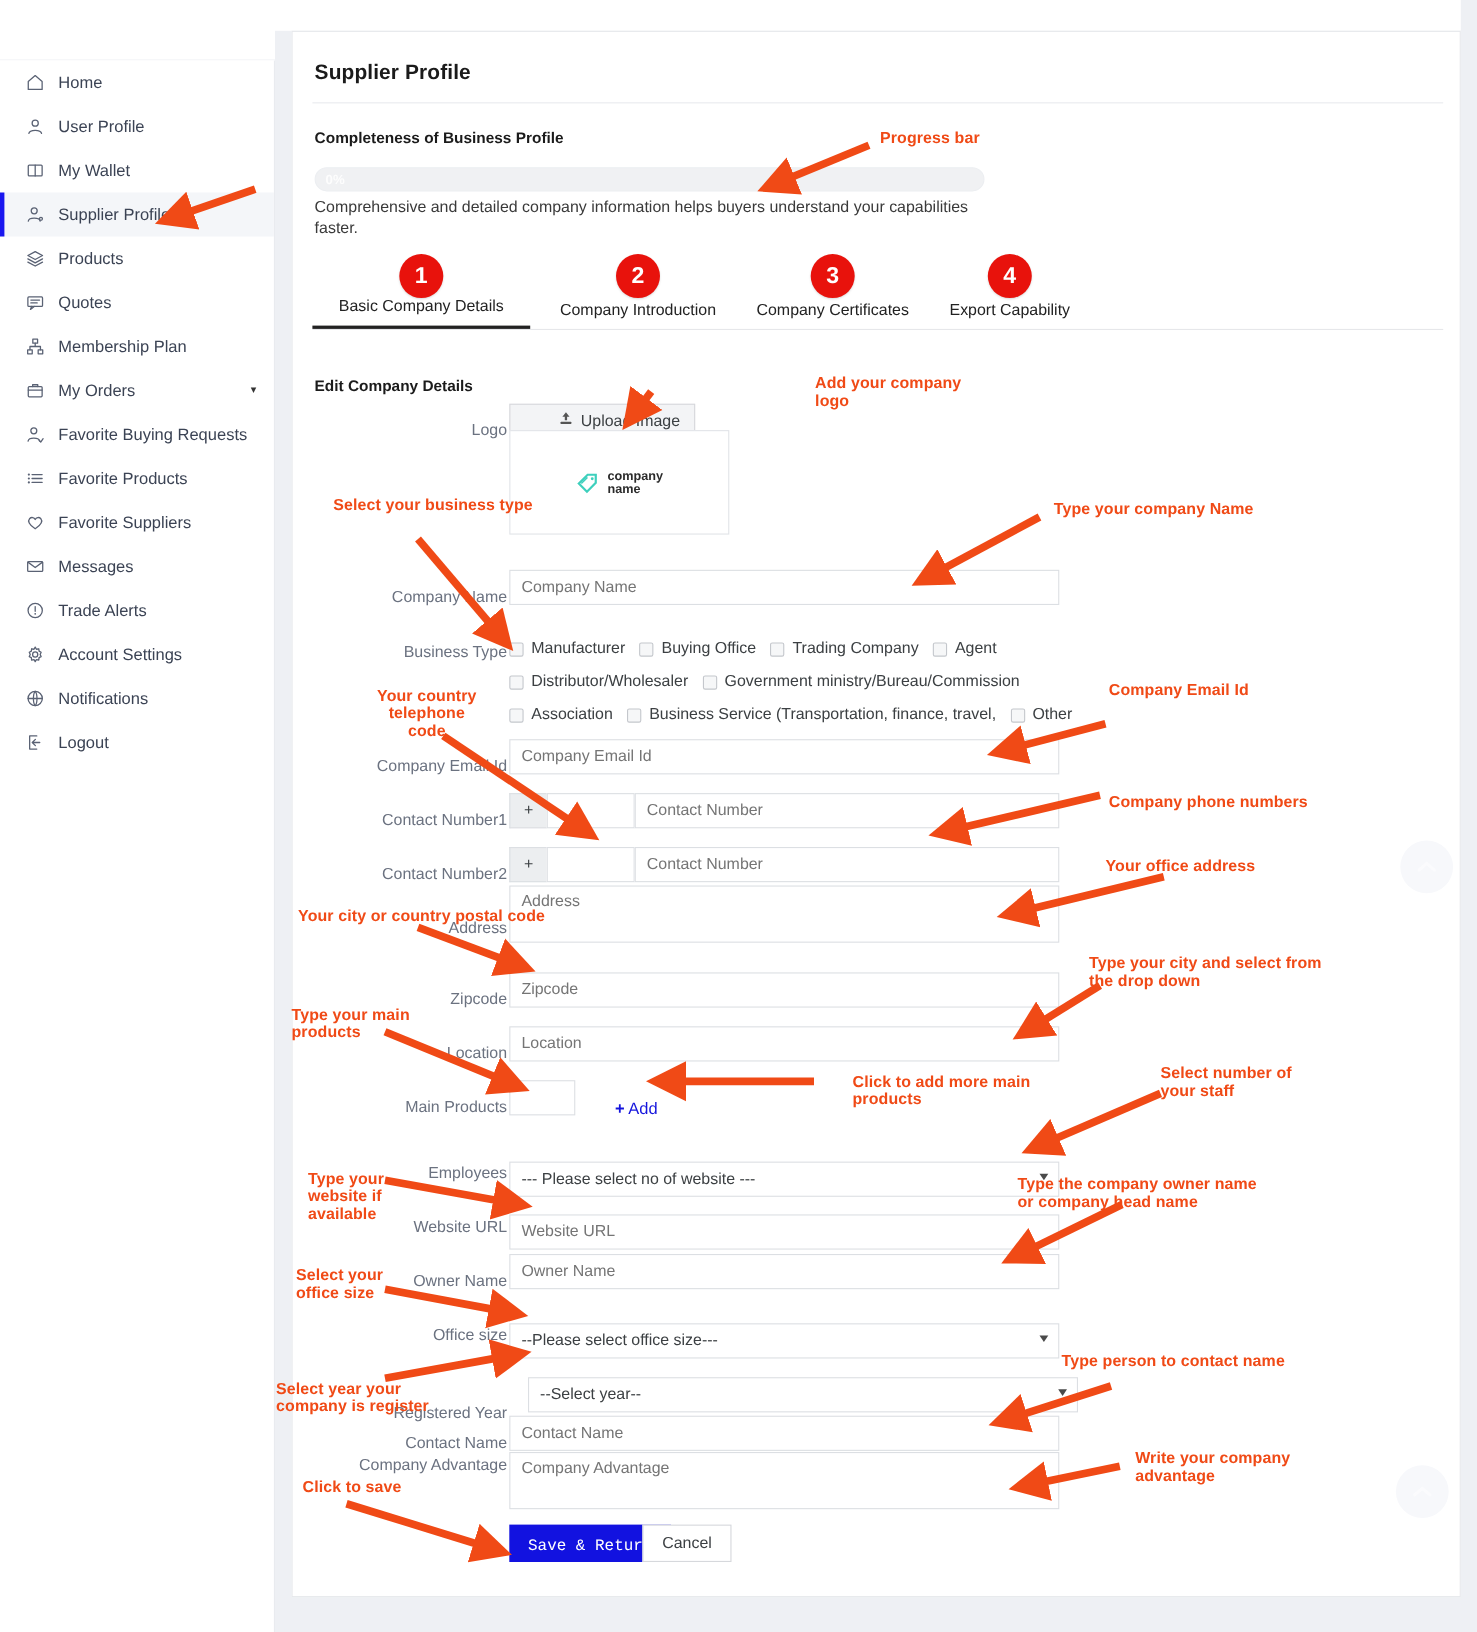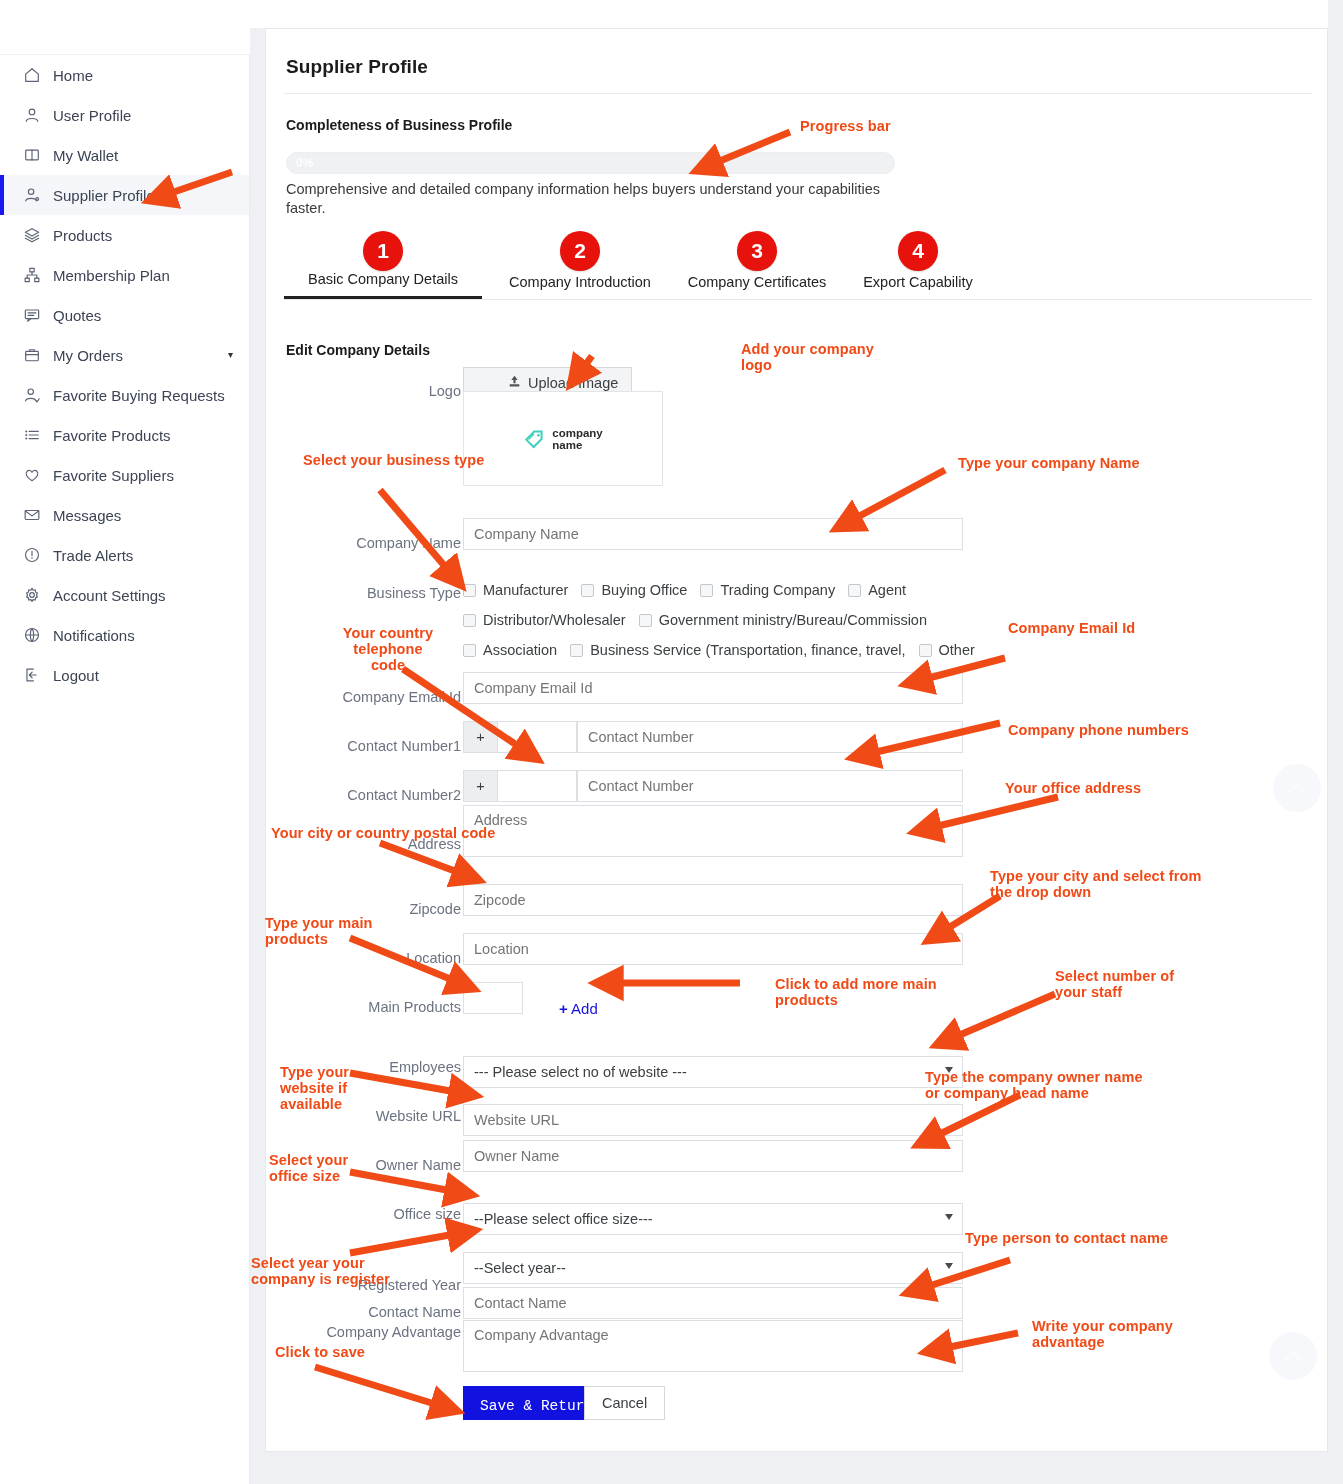--- a/index.html
+++ b/index.html
@@ -257,37 +257,37 @@
             <path stroke="currentColor" fill="none" stroke-width="1.3" stroke-linecap="round" stroke-linejoin="round" d="M10 3 L17.4 7 L10 11 L2.6 7 Z"></path>
             <path stroke="currentColor" fill="none" stroke-width="1.3" stroke-linecap="round" stroke-linejoin="round" d="M2.6 10.4 L10 14.4 L17.4 10.4"></path>
             <path stroke="currentColor" fill="none" stroke-width="1.3" stroke-linecap="round" stroke-linejoin="round" d="M2.6 13.6 L10 17.6 L17.4 13.6"></path>
           </svg>
         </span>
         <span class="lbl">Products</span>
       </div>
       <div class="nav-item">
         <span class="ico">
           <svg width="18" height="18" viewBox="0 0 20 20">
+            <rect stroke="currentColor" fill="none" stroke-width="1.3" stroke-linecap="round" stroke-linejoin="round" x="2.6" y="4.4" width="14.8" height="9.6" rx="1"></rect>
+            <path stroke="currentColor" fill="none" stroke-width="1.3" stroke-linecap="round" stroke-linejoin="round" d="M6.3 14 L5.2 17 L9 14"></path>
+            <path stroke="currentColor" fill="none" stroke-width="1.3" stroke-linecap="round" stroke-linejoin="round" d="M5.6 7.6 H14.4 M5.6 10.4 H12"></path>
+          </svg>
+        </span>
+        <span class="lbl">Quotes</span>
+      </div>
+      <div class="nav-item">
+        <span class="ico">
+          <svg width="18" height="18" viewBox="0 0 20 20">
             <rect stroke="currentColor" fill="none" stroke-width="1.3" stroke-linecap="round" stroke-linejoin="round" x="7.6" y="2.6" width="4.8" height="4"></rect>
             <rect stroke="currentColor" fill="none" stroke-width="1.3" stroke-linecap="round" stroke-linejoin="round" x="2.4" y="13.4" width="4.6" height="4"></rect>
             <rect stroke="currentColor" fill="none" stroke-width="1.3" stroke-linecap="round" stroke-linejoin="round" x="13" y="13.4" width="4.6" height="4"></rect>
             <path stroke="currentColor" fill="none" stroke-width="1.3" stroke-linecap="round" stroke-linejoin="round" d="M10 6.6 V10 M4.7 13.4 V10 H15.3 V13.4"></path>
           </svg>
         </span>
         <span class="lbl">Membership Plan</span>
-      </div>
-      <div class="nav-item">
-        <span class="ico">
-          <svg width="18" height="18" viewBox="0 0 20 20">
-            <rect stroke="currentColor" fill="none" stroke-width="1.3" stroke-linecap="round" stroke-linejoin="round" x="2.6" y="4.4" width="14.8" height="9.6" rx="1"></rect>
-            <path stroke="currentColor" fill="none" stroke-width="1.3" stroke-linecap="round" stroke-linejoin="round" d="M6.3 14 L5.2 17 L9 14"></path>
-            <path stroke="currentColor" fill="none" stroke-width="1.3" stroke-linecap="round" stroke-linejoin="round" d="M5.6 7.6 H14.4 M5.6 10.4 H12"></path>
-          </svg>
-        </span>
-        <span class="lbl">Quotes</span>
       </div>
       <div class="nav-item">
         <span class="ico">
           <svg width="18" height="18" viewBox="0 0 20 20">
             <rect stroke="currentColor" fill="none" stroke-width="1.3" stroke-linecap="round" stroke-linejoin="round" x="3" y="6" width="14" height="10.4" rx="1"></rect>
             <path stroke="currentColor" fill="none" stroke-width="1.3" stroke-linecap="round" stroke-linejoin="round" d="M7.4 6 V4.2 H12.6 V6"></path>
             <path stroke="currentColor" fill="none" stroke-width="1.3" stroke-linecap="round" stroke-linejoin="round" d="M3 9.6 H17"></path>
           </svg>
         </span>
         <span class="lbl">My Orders</span>
@@ -518,21 +518,21 @@
       <div class="flabel" style="left:20px; top:1128px;">Owner Name</div>
       <input class="fin" style="left: 197px; top: 1111px; width: 500px;" placeholder="Owner Name">
 
       <div class="flabel" style="left:20px; top:1177px;">Office size</div>
       <div class="sel" style="left:197px; top:1174px;">
         <span>--Please select office size---</span>
         <span class="arrow"></span>
       </div>
 
       <div class="flabel" style="left:20px; top:1248px;">Registered Year</div>
-      <div class="sel" style="left:197px; top:1223px;">
+      <div class="sel" style="left:214px; top:1223px;">
         <span>--Select year--</span>
         <span class="arrow"></span>
       </div>
 
       <div class="flabel" style="left:20px; top:1275px;">Contact Name</div>
       <input class="fin" style="left: 197px; top: 1258px; width: 500px;" placeholder="Contact Name">
 
       <div class="flabel" style="left:20px; top:1295px;">Company Advantage</div>
       <textarea class="fin" style="left: 197px; top: 1291px; width: 500px; height: 52px; resize: none;" placeholder="Company Advantage"></textarea>
 

